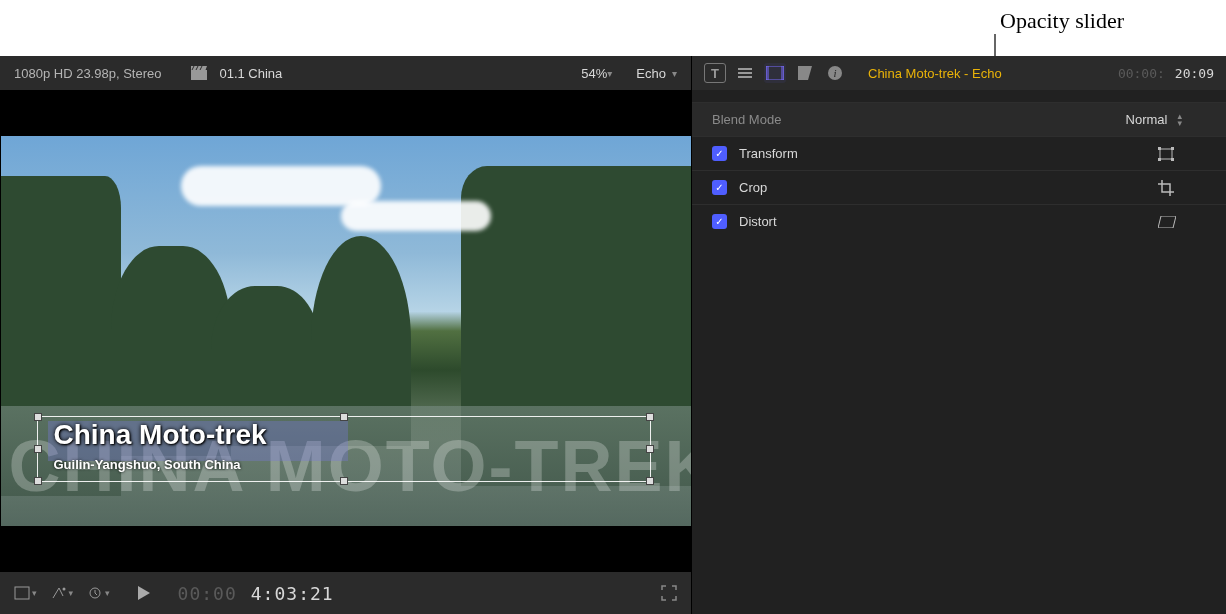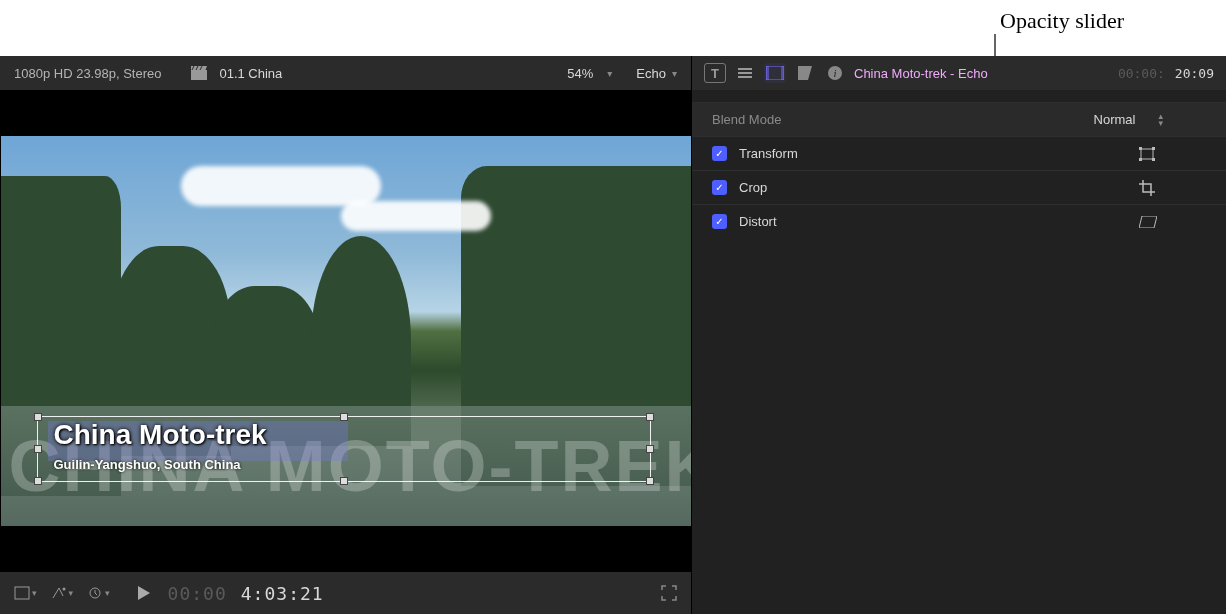--- a/index.html
+++ b/index.html
@@ -61,21 +61,21 @@
     background: #2b2b2b;
     display: flex;
     align-items: center;
     padding: 0 14px;
     gap: 12px;
   }
   .viewer-header .fmt { color: #b4b4b4; font-size: 13px; margin-right: 18px; }
   .viewer-header .clapper { color:#aaa; }
   .viewer-header .clip-name { color:#d8d8d8; }
   .viewer-header .spacer { flex: 1; }
-  .viewer-header .zoom { display:flex; align-items:center; gap:14px; color:#d8d8d8; }
+  .viewer-header .zoom { display:flex; align-items:center; gap:0; color:#d8d8d8; }
   .viewer-header .view { display:flex; align-items:center; gap:6px; color:#d8d8d8; margin-left:12px;}
   .chev { font-size:10px; color:#888; }
 
   .viewer-body {
     flex: 1;
     background: #000;
     position: relative;
     display:flex;
     align-items:center;
     justify-content:center;
@@ -136,21 +136,21 @@
     height: 42px;
     background: #2b2b2b;
     display:flex;
     align-items:center;
     padding: 0 14px;
     gap: 14px;
   }
   .tool-ico { color:#999; display:inline-flex; align-items:center; gap:2px; }
   .tool-ico .chev { font-size:9px; }
   .play { color:#aaa; margin-left:14px; }
-  .tc-dim { color:#5a5a5a; font-family: ui-monospace,Menlo,monospace; font-size:18px; letter-spacing:1px; margin-left:4px;}
+  .tc-dim { color:#5a5a5a; font-family: ui-monospace,Menlo,monospace; font-size:18px; letter-spacing:1px; margin-left:14px;}
   .tc-bright { color:#d8d8d8; font-family: ui-monospace,Menlo,monospace; font-size:18px; letter-spacing:1px;}
   .expand { margin-left:auto; color:#888; }
 
   
   .inspector {
     flex:1;
     display:flex;
     flex-direction:column;
     background:#212121;
   }
@@ -164,52 +164,52 @@
   }
   .tab-ico {
     width:22px; height:20px; display:flex; align-items:center; justify-content:center;
     color:#9a9a9a;
   }
   .tab-ico.active {
     color:#7a6cff;
     background: rgba(100,100,255,.08);
     border-radius:3px;
   }
-  .insp-title { color:#f0abfc; }
+  .insp-title { margin-left:14px; color:#eab308; }
   .insp-header .spacer { flex:1; }
   .insp-tc-dim { color:#5a5a5a; font-family: ui-monospace,Menlo,monospace; font-size:13px;}
   .insp-tc { color:#d8d8d8; font-family: ui-monospace,Menlo,monospace; font-size:13px; margin-left:2px;}
 
   .insp-body { flex:1; padding-top:12px; }
   .section-head {
     padding: 8px 20px;
     color:#c8c8c8;
     font-size:13px;
   }
   .row {
     height:34px;
     display:flex;
     align-items:center;
-    padding: 0 31px 0 20px;
+    padding: 0 12px 0 20px;
     border-top:1px solid #2e2e2e;
   }
   .row.shaded { background:#2a2a2a; }
   .row .label { color:#8a8a8a; width: 150px; }
   .row .cb {
     width:15px; height:15px; border-radius:3px; background:#4f5eff;
     display:flex; align-items:center; justify-content:center; margin-right:12px;
     color:#fff; font-size:10px;
   }
   .row .tlabel { color:#d8d8d8; }
   .row .mid { flex:1; display:flex; align-items:center; }
   .row .val { color:#d8d8d8; min-width:72px; text-align:right; }
   .row .kf { color:#555; margin-left:18px; width:14px; text-align:center; }
   .row .ico { color:#bbb; width:24px; text-align:center; }
 
-  .select-val { display:flex; align-items:center; gap:23px; color:#d8d8d8; }
+  .select-val { display:flex; align-items:center; gap:10px; color:#d8d8d8; }
   .updown { font-size:9px; color:#888; line-height:7px; display:flex; flex-direction:column; }
 
   .slider {
     flex:1; height:4px; background:#3a3a3a; border-radius:2px; position:relative; margin:0 12px;
   }
   .slider .fill { position:absolute; left:0; top:0; bottom:0; width:100%; background:#3a3a3a; border-radius:2px;}
   .slider .thumb {
     position:absolute; right:-2px; top:-5px; width:12px; height:14px; background:#8a8a8a; border-radius:2px;
   }
 

